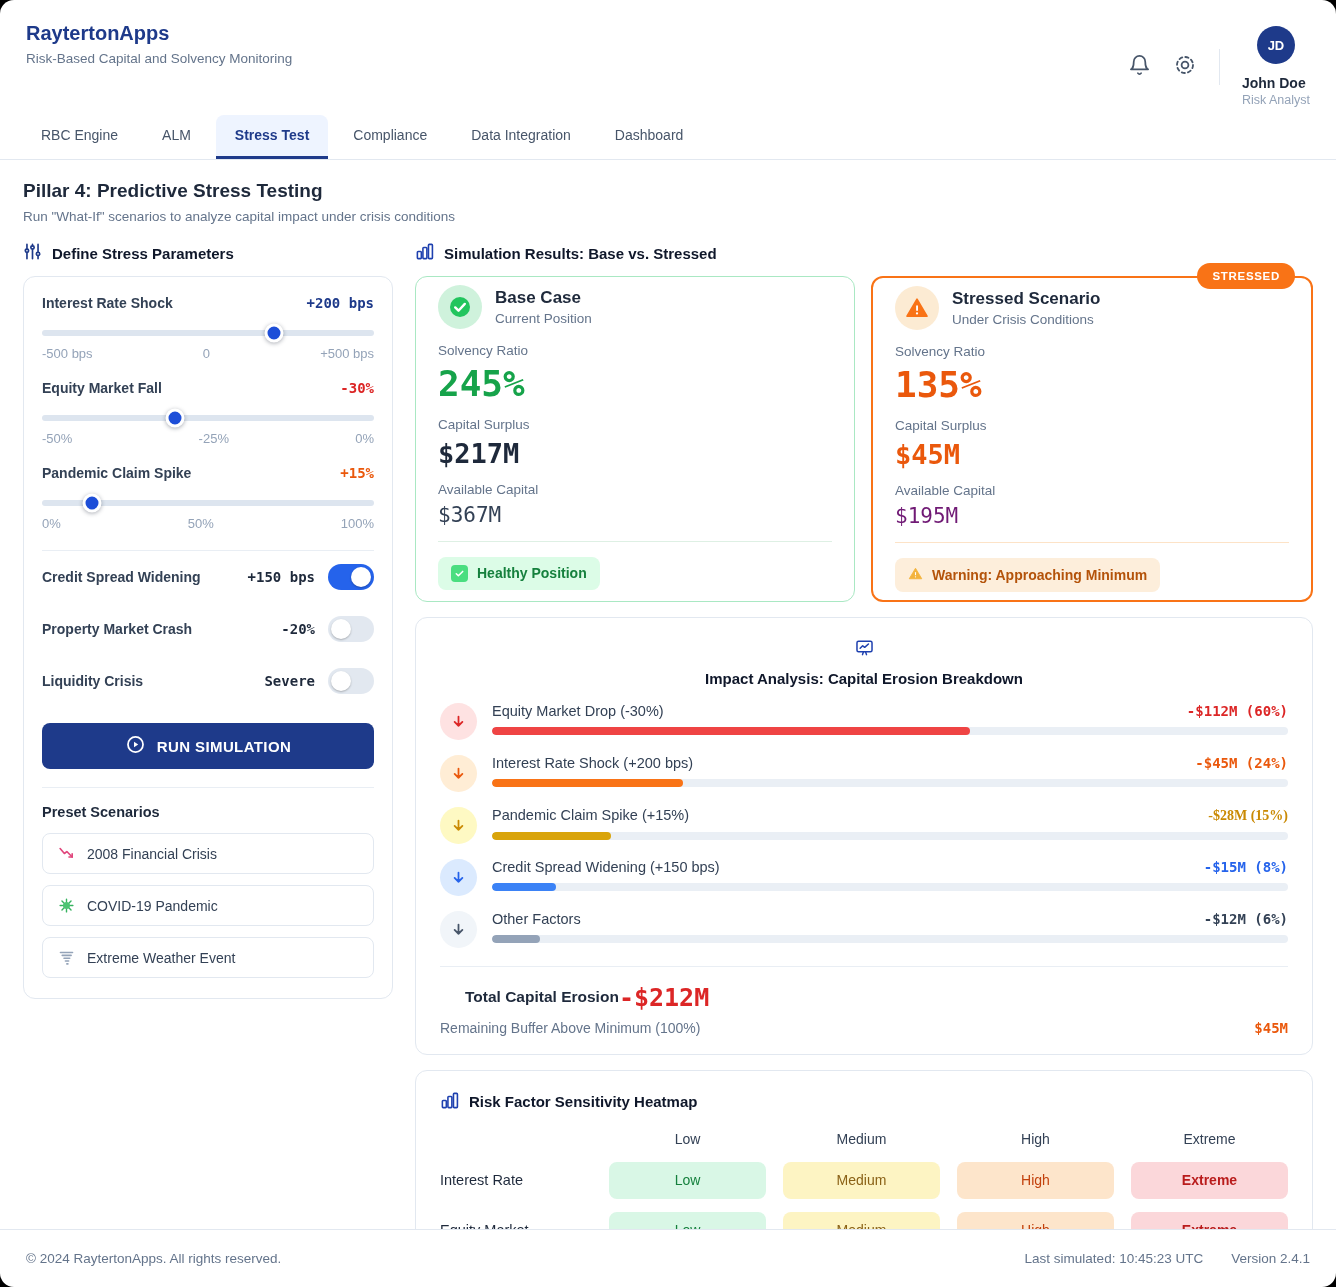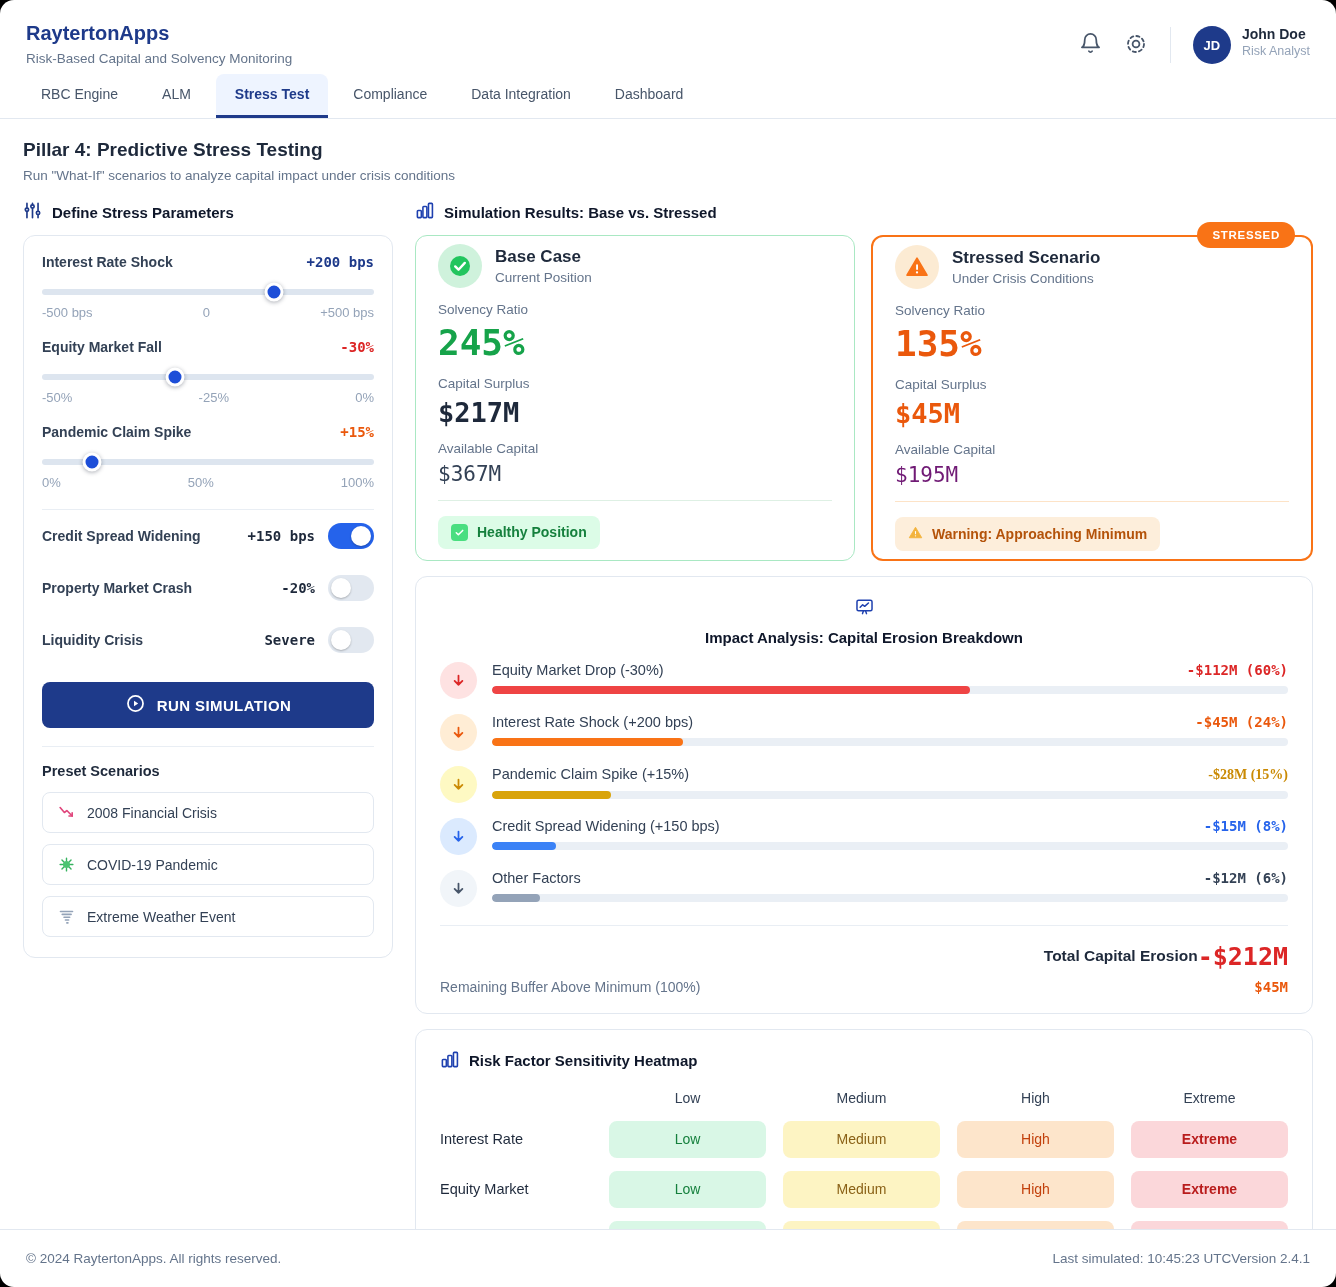--- a/index.html
+++ b/index.html
@@ -8,21 +8,21 @@
     width:1336px; height:1287px; background:#fff; border-radius:14px;
     overflow:hidden; display:flex; flex-direction:column; margin:0 auto;
   }
   
   .topbar { display:flex; justify-content:space-between; align-items:flex-start; padding:22px 26px 6px; }
   .brand-title { font-size:20px; font-weight:bold; color:#1e3a8a; }
   .brand-sub { font-size:13.5px; color:#64748b; margin-top:6px; }
   .top-right { display:flex; align-items:center; gap:22px; margin-top:4px; }
   .icon-btn { background:none; border:none; cursor:pointer; display:flex; align-items:center; }
   .v-divider { width:1px; height:36px; background:#e2e8f0; }
-  .user-chip { display:flex; align-items:flex-start; gap:11px; cursor:pointer; }
+  .user-chip { display:flex; align-items:center; gap:11px; cursor:pointer;flex-direction:column; }
   .avatar { width:38px; height:38px; border-radius:50%; background:#1e3a8a; color:#fff;
             font-size:13px; font-weight:bold; display:flex; align-items:center; justify-content:center; }
   .user-name { font-size:14px; font-weight:bold; color:#1e293b; }
   .user-role { font-size:12.5px; color:#94a3b8; margin-top:2px; }
   
   .tabbar { display:flex; gap:6px; padding:2px 22px 0; border-bottom:1px solid #e2e8f0; }
   .tab { padding:12px 19px 13px; font-size:14px; color:#475569; cursor:pointer; border-bottom:3px solid transparent; }
   .tab.active { background:#eef4ff; color:#1e3a8a; font-weight:bold; border-bottom:3px solid #1e3a8a; border-radius:8px 8px 0 0; }
   
   .main { flex:1; padding:20px 23px 8px; overflow:hidden; }
@@ -93,41 +93,41 @@
   .impact-panel .section-head { margin-bottom:16px;flex-direction:column; }
   .impact-row { display:flex; gap:15px; margin-bottom:15px; align-items:flex-start; }
   .impact-icon { width:37px; height:37px; border-radius:50%; flex:none; display:flex; align-items:center; justify-content:center; }
   .impact-body { flex:1; min-width:0; }
   .impact-top { display:flex; justify-content:space-between; align-items:baseline; margin-bottom:8px; }
   .impact-label { font-size:14.5px; color:#334155; font-weight:500; }
   .impact-value { font-family:"DejaVu Sans Mono", monospace; font-weight:bold; font-size:14px; }
   .impact-track { height:8px; background:#eaeff5; border-radius:4px; overflow:hidden; }
   .impact-fill { height:100%; border-radius:4px; }
   .impact-panel .hr { margin:18px 0 16px; }
-  .total-row { display:flex; justify-content:flex-end; align-items:center;margin-left:25px; }
+  .total-row { display:flex; justify-content:flex-start; align-items:center;margin-left:25px; }
   .total-label { font-size:15.5px; font-weight:bold; color:#1e293b; }
   .total-value { font-family:"DejaVu Sans Mono", monospace; font-weight:bold; font-size:25px; color:#dc2626; }
   .buffer-row { display:flex; justify-content:space-between; align-items:center; margin-top:8px; }
   .buffer-label { font-size:14px; color:#64748b; }
   .buffer-value { font-family:"DejaVu Sans Mono", monospace; font-weight:bold; font-size:14px; color:#ea580c; }
   
   .heatmap-panel { padding:20px 24px 22px; }
   .heatmap-panel .section-head { margin-bottom:18px; }
   .heat-grid { display:grid; grid-template-columns:152px repeat(4, 1fr); column-gap:17px; row-gap:13px; align-items:center; }
   .heat-colhead { font-size:14px; color:#334155; text-align:center; padding-bottom:2px; }
   .heat-rowlabel { font-size:14.5px; color:#1e293b; font-weight:500; }
   .heat-cell { height:37px; border-radius:8px; display:flex; align-items:center; justify-content:center; font-size:14px; }
   .heat-low { background:#d9f7e6; color:#15803d; }
   .heat-medium { background:#fdf4c3; color:#8a6116; }
   .heat-high { background:#fde5cb; color:#c2410c; }
   .heat-extreme { background:#fbd7da; color:#b91c1c; font-weight:bold; }
   
   .footer { border-top:1px solid #e2e8f0; display:flex; justify-content:space-between; align-items:center;
             padding:0 26px; height:58px; font-size:13.5px; color:#64748b; }
-  .footer-right { display:flex; }
+  .footer-right { display:flex; gap:28px; }
 </style>
 </head>
 <body>
 
 <div class="window">
 
   <div class="topbar">
     <div>
       <div class="brand-title">RaytertonApps</div>
       <div class="brand-sub">Risk-Based Capital and Solvency Monitoring</div>

